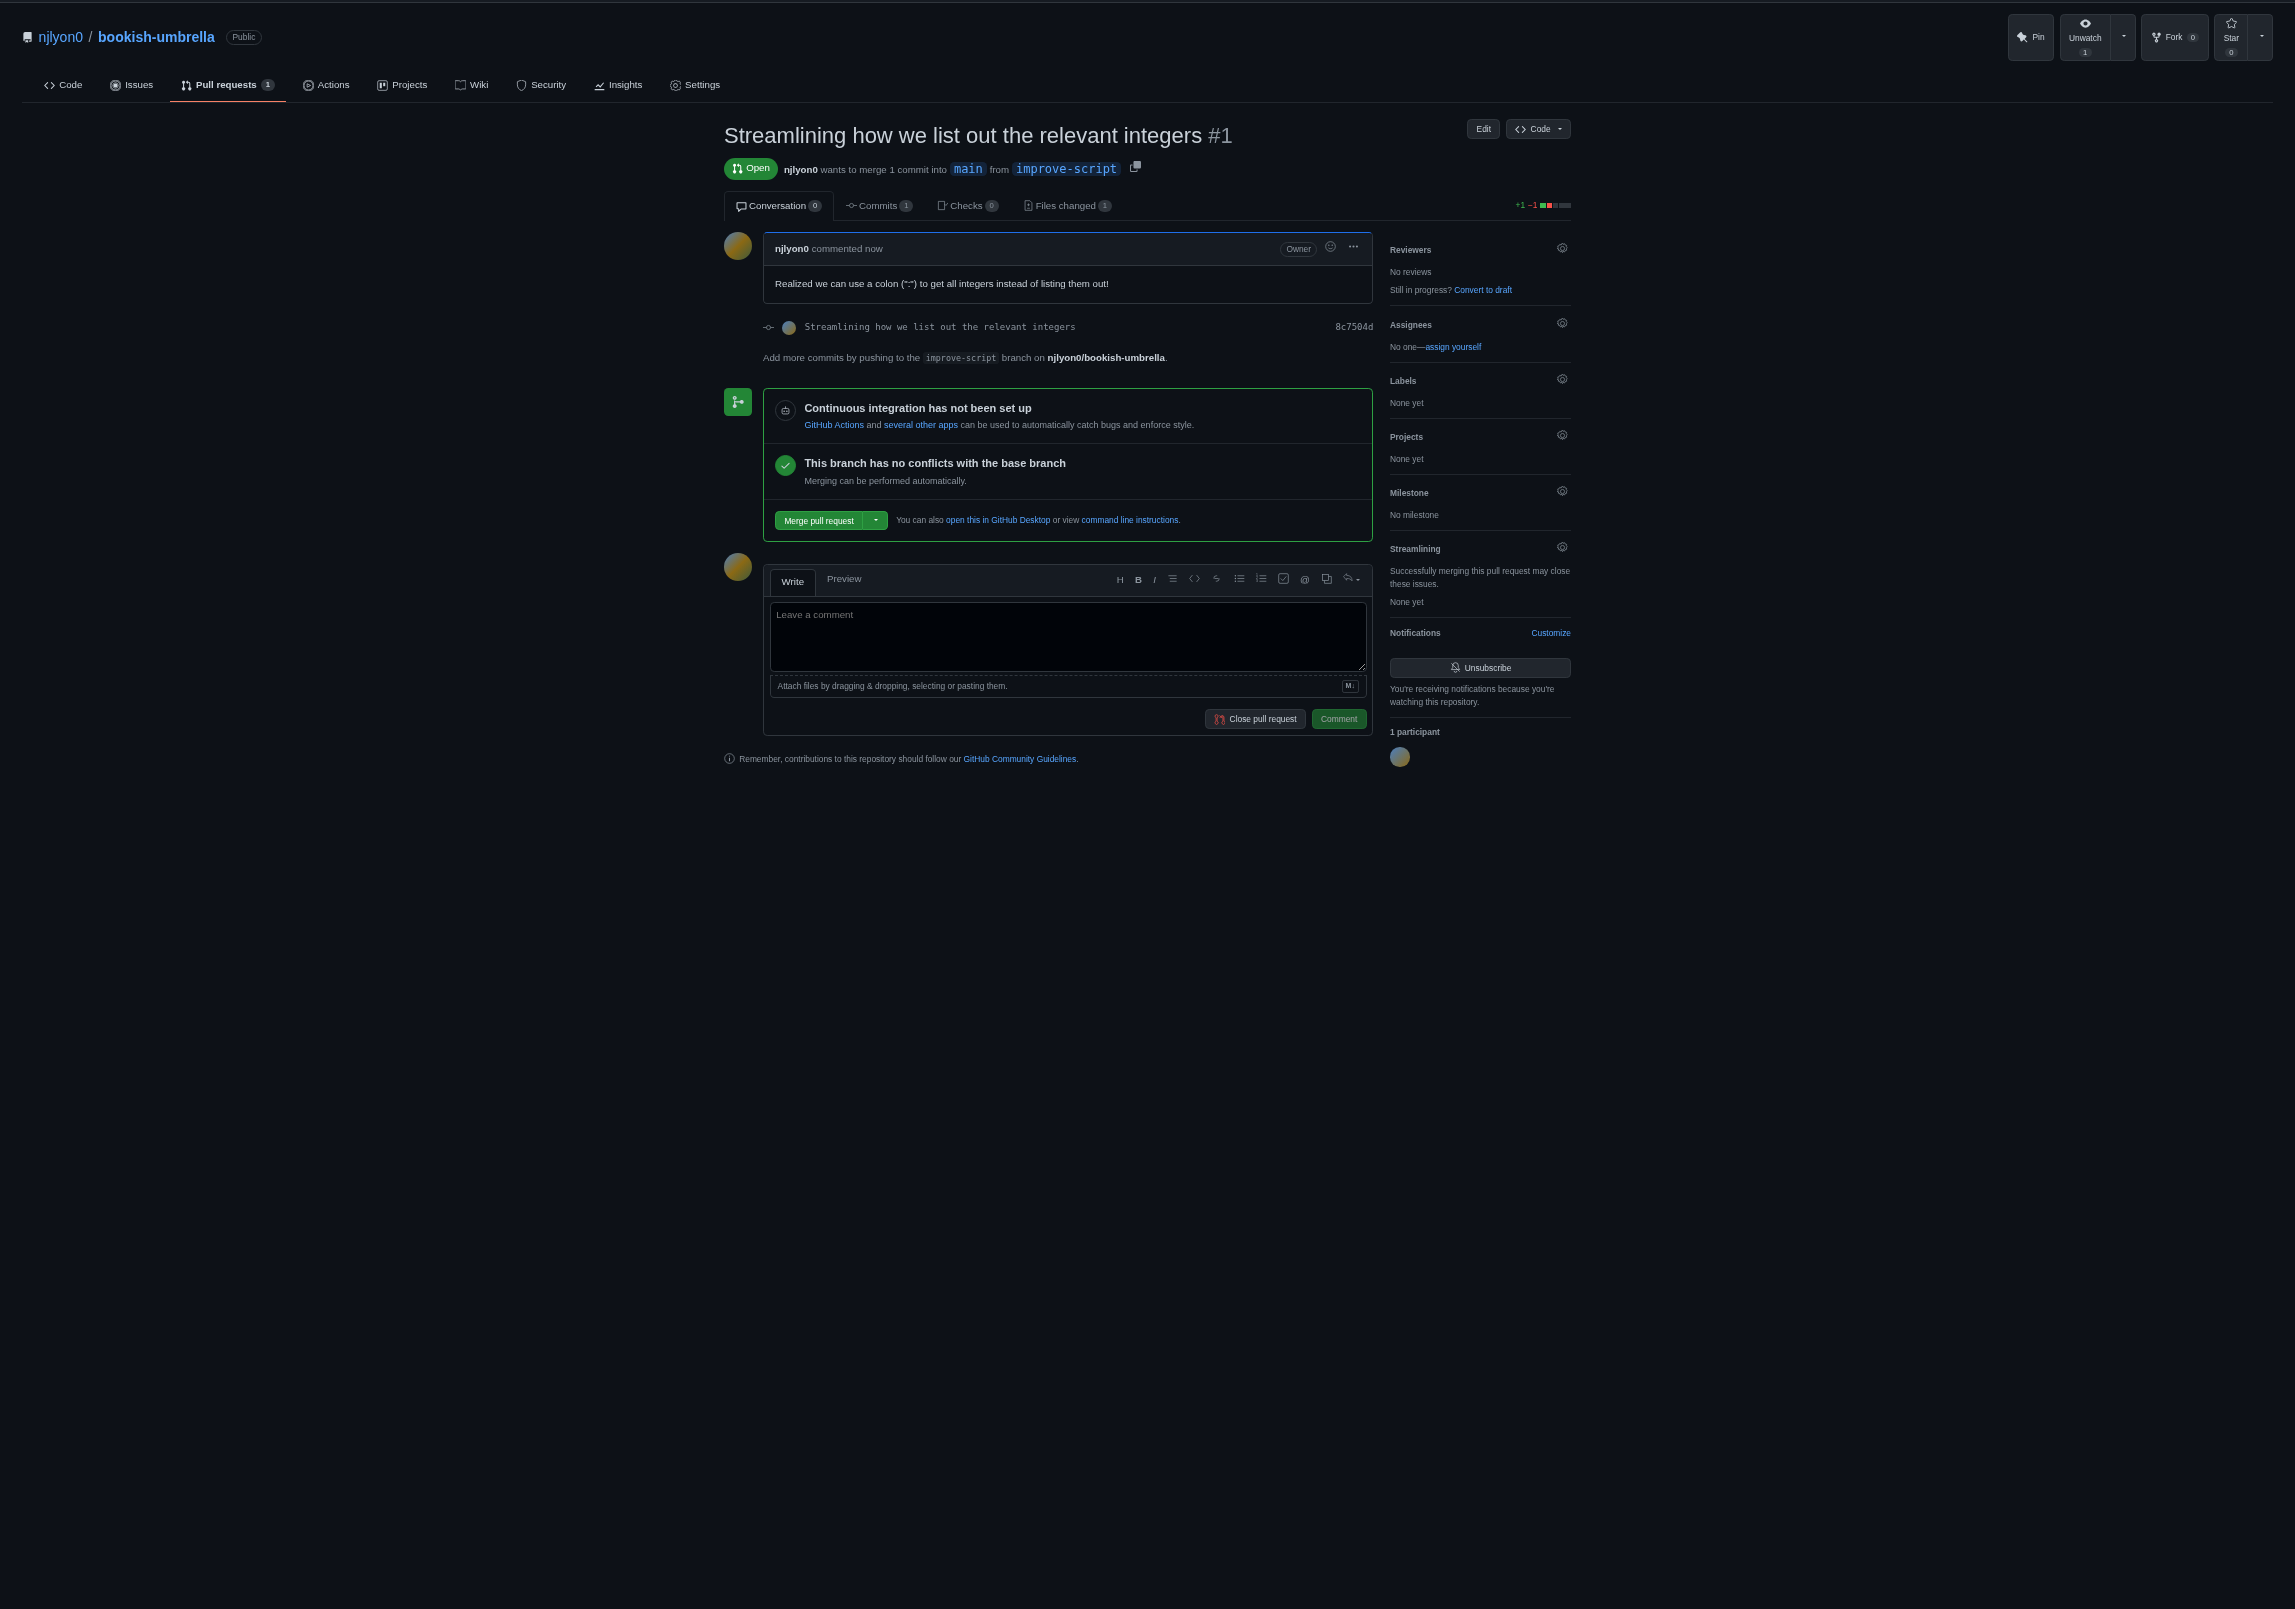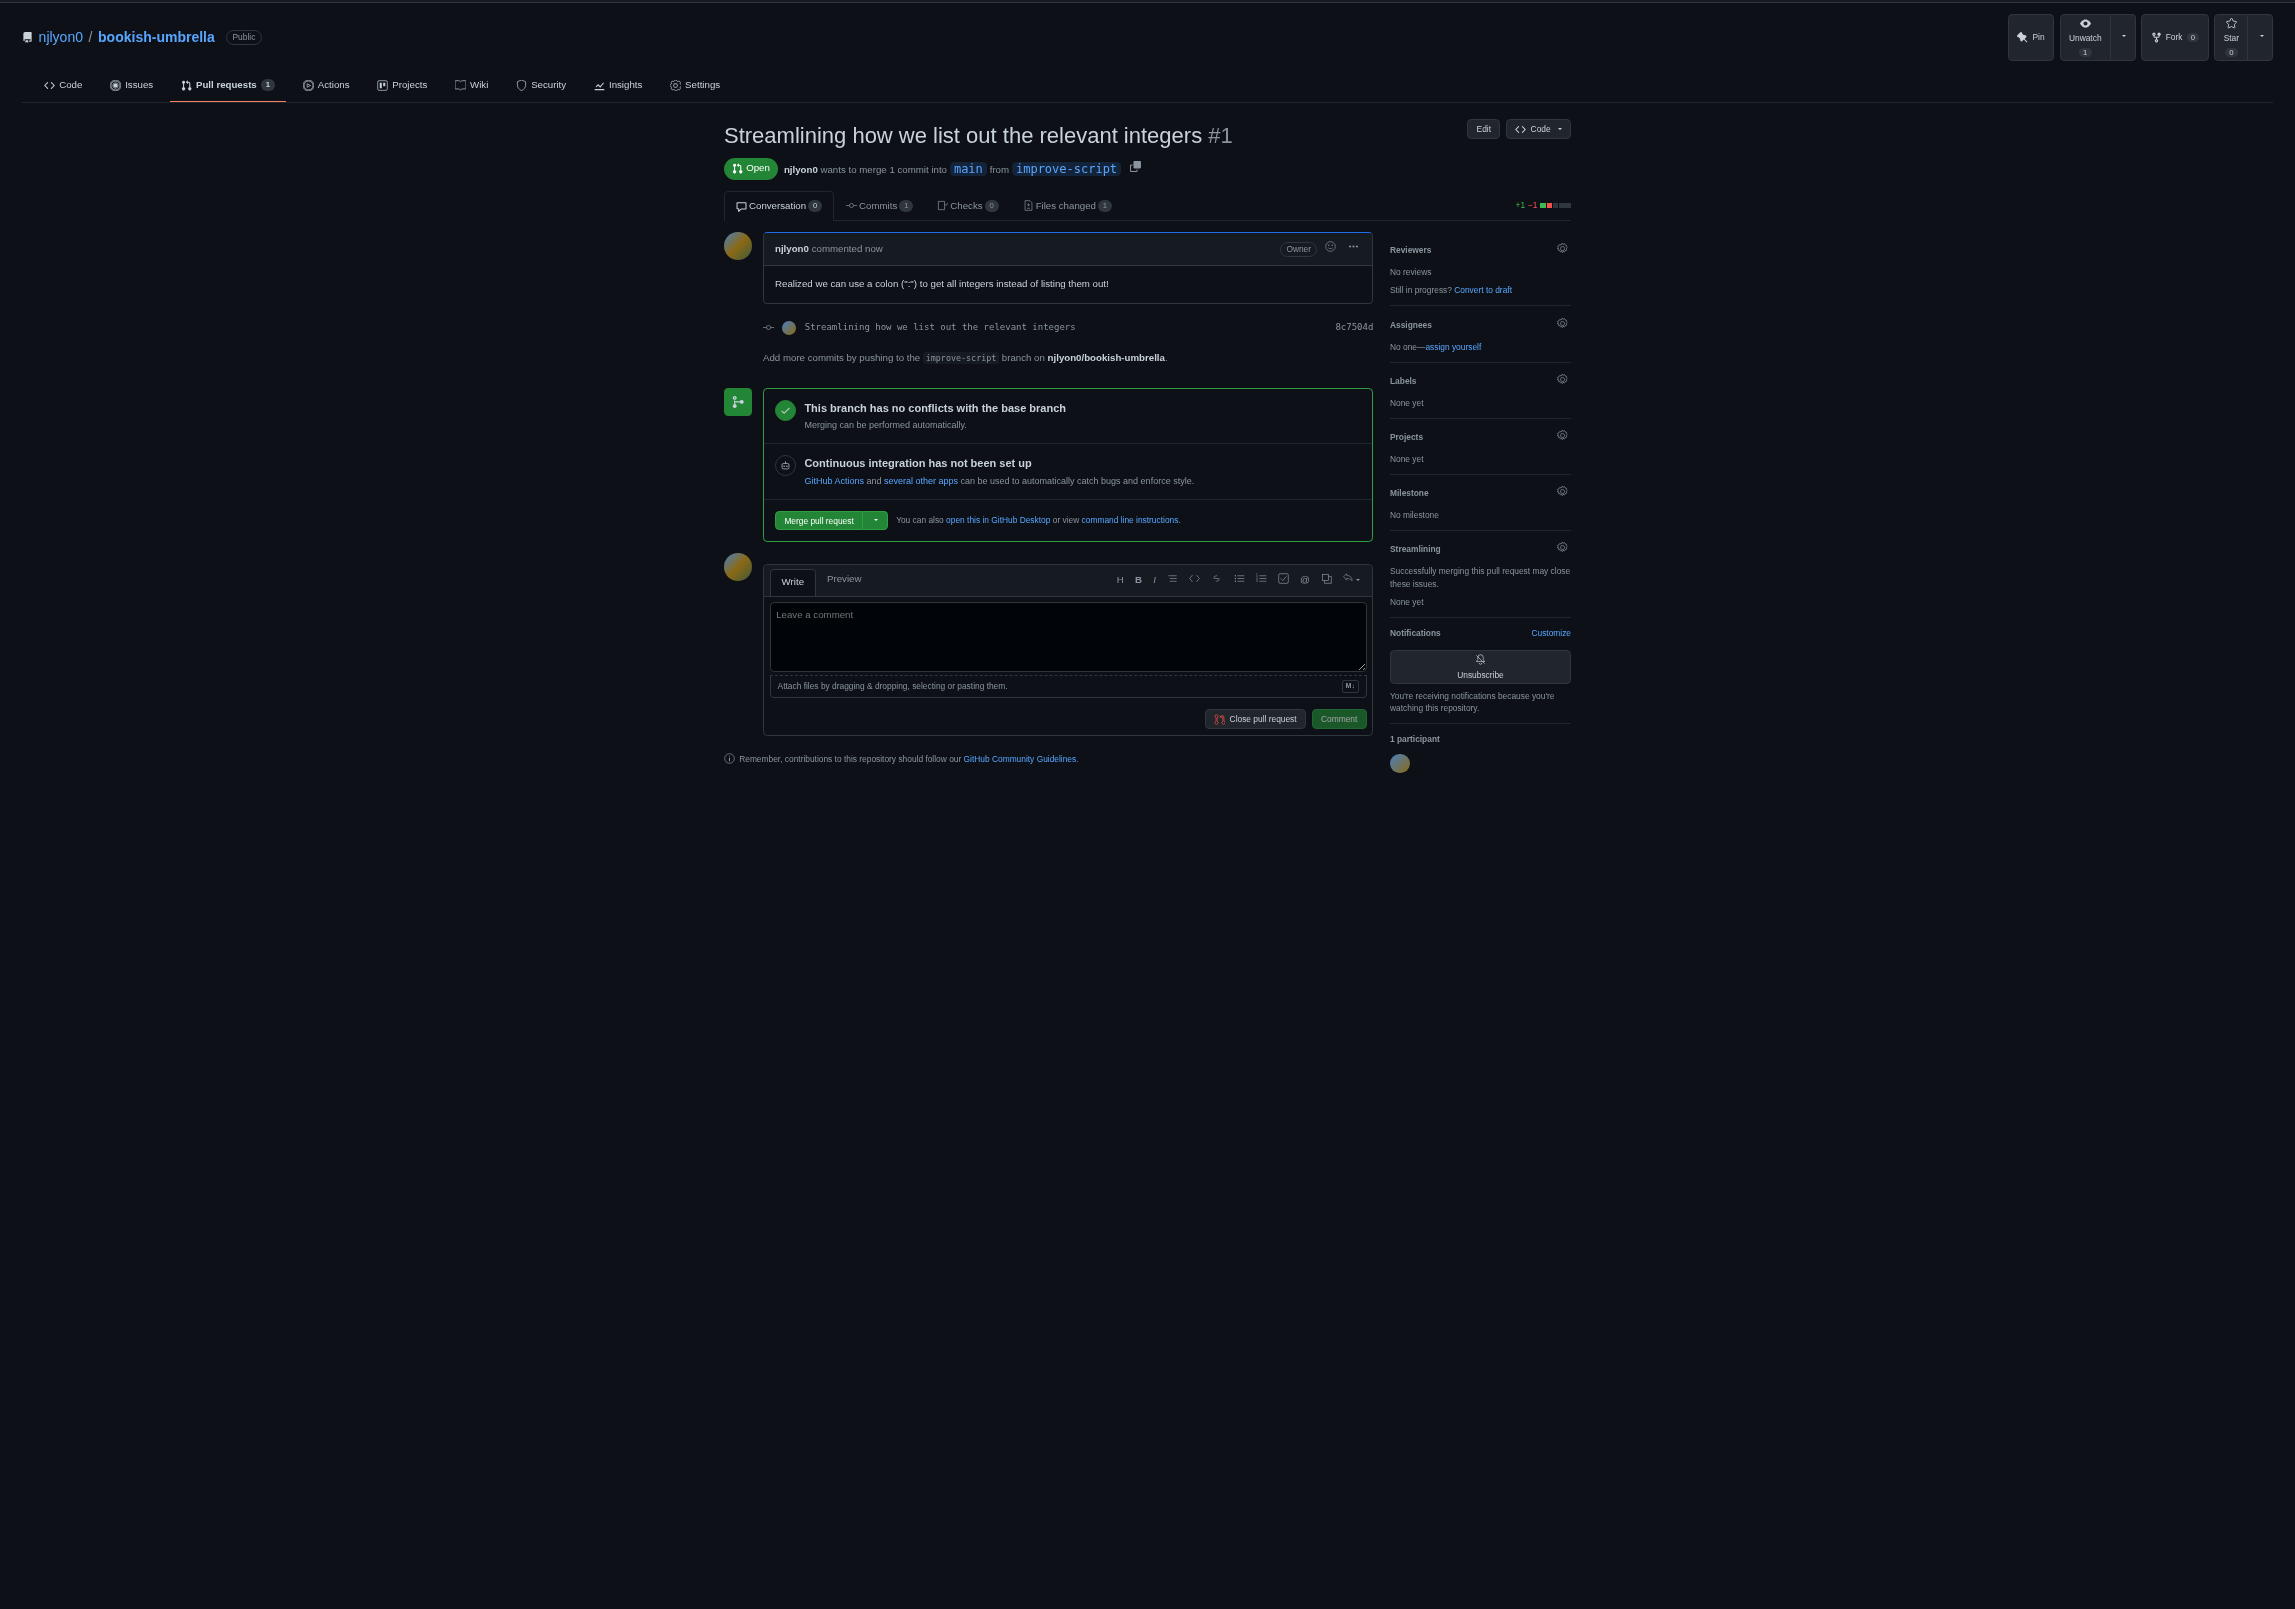--- a/index.html
+++ b/index.html
@@ -102,21 +102,21 @@
 .form-body { padding: 5.6px; }
 .textarea { width: 100%; min-height: 70px; background: #010409; border: 0.7px solid #30363d; border-radius: 4.2px; padding: 5.6px; color: #c9d1d9; resize: vertical; font-family: inherit; font-size: 9.7px; }
 .attach-hint { border: 0.7px solid #30363d; border-top: 0.7px dashed #30363d; padding: 4.2px 7px; font-size: 8.4px; color: #8b949e; border-radius: 0 0 4.2px 4.2px; margin-top: -1.4px; display: flex; justify-content: space-between; }
 .form-actions { padding: 5.6px; display: flex; justify-content: flex-end; gap: 5.6px; }
 .btn-danger-icon { color: #f85149; }
 .guideline-note { padding: 5.6px 0; font-size: 8.4px; color: #8b949e; display: flex; gap: 4.2px; align-items: center; margin-top: 5.6px;}
 .protip { text-align: center; padding: 11px 0; color: #8b949e; font-size: 9px; }
 .sidebar-section { padding: 8.4px 0; border-bottom: 0.7px solid #21262d; font-size: 8.4px; }
 .sidebar-header { display: flex; justify-content: space-between; align-items: center; margin-bottom: 5.6px; font-weight: 600; color: #8b949e; }
 .sidebar-body { color: #8b949e; }
-.unsubscribe-btn { width: 100%; justify-content: center; margin-top: 5px; flex-direction: column; }
+.unsubscribe-btn { width: 100%; justify-content: center; margin-top: 13px; }
 .icon { display: inline-flex; width: 11px; height: 11px; }
 svg { fill: currentColor; }
 .muted { color: #8b949e; }
 .caret-down::after { content: ''; border: 2.8px solid transparent; border-top-color: currentColor; display: inline-block; margin-left: 2.8px; vertical-align: middle; }
 .markdown-badge { border: 0.7px solid #30363d; border-radius: 2.1px; padding: 0 2.8px; font-size: 7px; font-weight: 600;}
 </style>
 </head>
 <body>
 
 <div class="top-strip"></div>
@@ -400,44 +400,44 @@
       </div>
 
       <div class="merge-panel">
         <div class="merge-icon">
             <svg viewBox="0 0 16 16" width="14" height="14" fill="#fff">
               <path d="M5 3.254V3.25v.005a.75.75 0 01-.75.745A.75.75 0 013.5 3.25a.75.75 0 011.5.004zm0 2.118a2.25 2.25 0 10-1.5 0v5.256a2.25 2.25 0 101.5 0V7.939c.715.441 1.555.69 2.447.69h2.675a2.25 2.25 0 100-1.5H6.447A2.947 2.947 0 013.5 4.182V5.372z"></path>
             </svg>
           </div>
         <div class="merge-box">
           <div class="merge-section">
-            <div class="status-circle status-success">
-                <svg viewBox="0 0 16 16" width="11" height="11" fill="#fff">
-                  <path d="M13.78 4.22a.75.75 0 010 1.06l-7.25 7.25a.75.75 0 01-1.06 0L2.22 9.28a.75.75 0 011.06-1.06L6 10.94l6.72-6.72a.75.75 0 011.06 0z"></path>
-                </svg>
-              </div>
-            <div>
-              <h3>This branch has no conflicts with the base branch</h3>
-              <p>Merging can be performed automatically.</p>
-            </div>
-          </div>
-          <div class="merge-section">
             <div class="status-circle">
                 <svg viewBox="0 0 16 16" width="11" height="11" fill="#8b949e">
                   <rect x="3" y="5" width="10" height="8" rx="2" fill="none" stroke="currentColor"></rect>
                   <circle cx="6" cy="9" r="1"></circle>
                   <circle cx="10" cy="9" r="1"></circle>
                   <path d="M8 2v3" stroke="currentColor"></path>
                 </svg>
               </div>
             <div>
               <h3>Continuous integration has not been set up</h3>
               <p><a>GitHub Actions</a><span> and </span><a>several other apps</a><span> can be used to automatically catch bugs and enforce style.</span></p>
             </div>
           </div>
+          <div class="merge-section">
+            <div class="status-circle status-success">
+                <svg viewBox="0 0 16 16" width="11" height="11" fill="#fff">
+                  <path d="M13.78 4.22a.75.75 0 010 1.06l-7.25 7.25a.75.75 0 01-1.06 0L2.22 9.28a.75.75 0 011.06-1.06L6 10.94l6.72-6.72a.75.75 0 011.06 0z"></path>
+                </svg>
+              </div>
+            <div>
+              <h3>This branch has no conflicts with the base branch</h3>
+              <p>Merging can be performed automatically.</p>
+            </div>
+          </div>
           <div class="merge-actions">
             <div class="btn-group">
               <button class="btn btn-primary">Merge pull request</button>
               <button class="btn btn-primary caret-down"></button>
             </div>
             <span class="muted" style="font-size:8.4px">
               <span>You can also </span><a>open this in GitHub Desktop</a><span> or view </span><a>command line instructions</a><span>.</span>
             </span>
           </div>
         </div>

